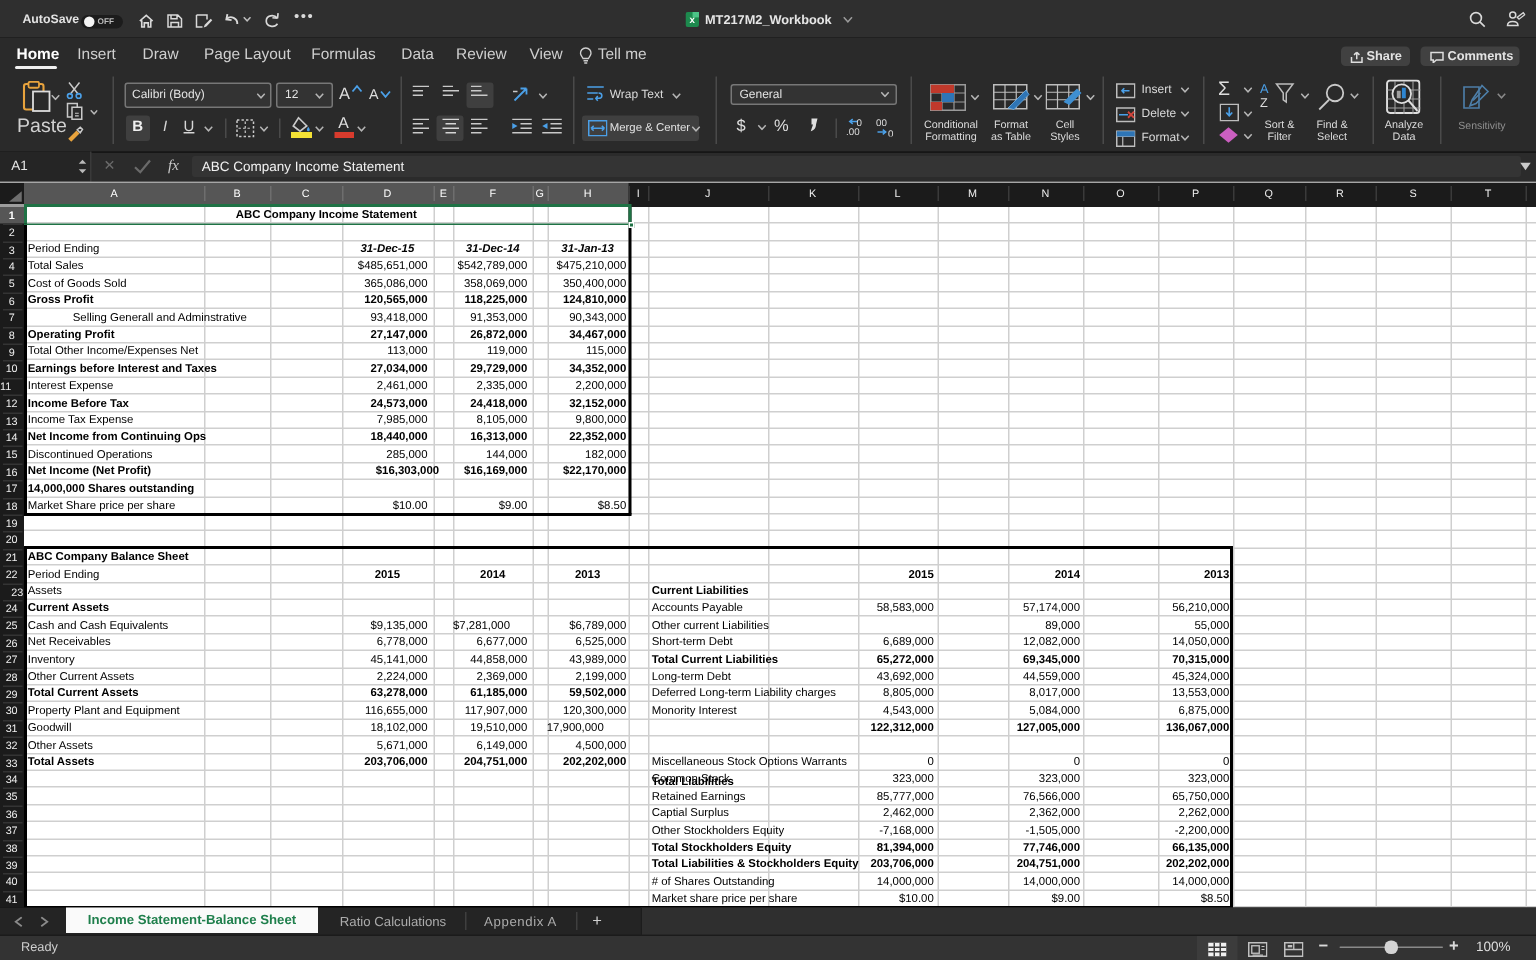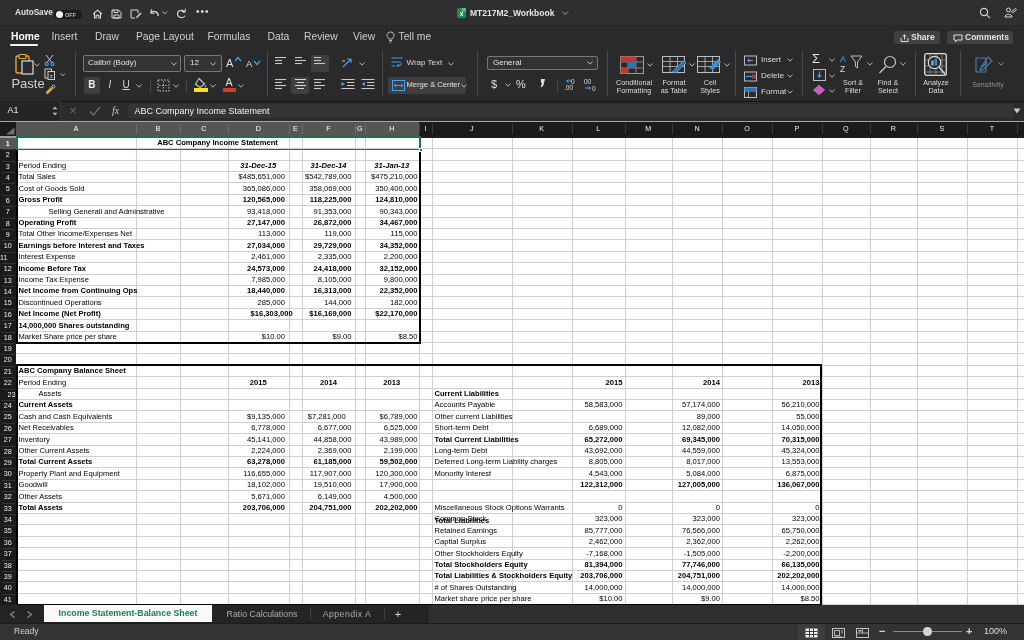--- a/index.html
+++ b/index.html
@@ -627,25 +627,25 @@
 <div class="cell b" style="left:18.5px;top:319.6px;line-height:11.4px;height:11.4px;">14,000,000 Shares outstanding</div>
 <div class="cell" style="left:18.5px;top:331.0px;line-height:11.4px;height:11.4px;">Market Share price per share</div>
 <div class="cell" style="left:227.5px;top:331.0px;width:57.5px;line-height:11.4px;height:11.4px;text-align:right;">$10.00</div>
 <div class="cell" style="left:302px;top:331.0px;width:49.5px;line-height:11.4px;height:11.4px;text-align:right;">$9.00</div>
 <div class="cell" style="left:364.5px;top:331.0px;width:53.0px;line-height:11.4px;height:11.4px;text-align:right;">$8.50</div>
 <div class="cell b" style="left:18.5px;top:365.2px;line-height:11.4px;height:11.4px;">ABC Company Balance Sheet</div>
 <div class="cell" style="left:18.5px;top:376.6px;line-height:11.4px;height:11.4px;">Period Ending</div>
 <div class="cell b" style="left:227.5px;top:376.6px;width:61.5px;line-height:11.4px;height:11.4px;text-align:center;">2015</div>
 <div class="cell b" style="left:302px;top:376.6px;width:53px;line-height:11.4px;height:11.4px;text-align:center;">2014</div>
 <div class="cell b" style="left:364.5px;top:376.6px;width:54.5px;line-height:11.4px;height:11.4px;text-align:center;">2013</div>
-<div class="cell" style="left:18.5px;top:388.0px;line-height:11.4px;height:11.4px;margin-left:20px;">Assets</div>
+<div class="cell" style="left:18.5px;top:388.0px;line-height:11.4px;height:11.4px;">Assets</div>
 <div class="cell b" style="left:18.5px;top:399.4px;line-height:11.4px;height:11.4px;">Current Assets</div>
 <div class="cell" style="left:18.5px;top:410.8px;line-height:11.4px;height:11.4px;">Cash and Cash Equivalents</div>
 <div class="cell" style="left:227.5px;top:410.8px;width:57.5px;line-height:11.4px;height:11.4px;text-align:right;">$9,135,000</div>
-<div class="cell" style="left:302px;top:410.8px;width:49.5px;line-height:11.4px;height:11.4px;text-align:center;">$7,281,000</div>
+<div class="cell" style="left:302px;top:410.8px;width:49.5px;line-height:11.4px;height:11.4px;text-align:left;">$7,281,000</div>
 <div class="cell" style="left:364.5px;top:410.8px;width:53.0px;line-height:11.4px;height:11.4px;text-align:right;">$6,789,000</div>
 <div class="cell" style="left:18.5px;top:422.2px;line-height:11.4px;height:11.4px;">Net Receivables</div>
 <div class="cell" style="left:227.5px;top:422.2px;width:57.5px;line-height:11.4px;height:11.4px;text-align:right;">6,778,000</div>
 <div class="cell" style="left:302px;top:422.2px;width:49.5px;line-height:11.4px;height:11.4px;text-align:right;">6,677,000</div>
 <div class="cell" style="left:364.5px;top:422.2px;width:53.0px;line-height:11.4px;height:11.4px;text-align:right;">6,525,000</div>
 <div class="cell" style="left:18.5px;top:433.6px;line-height:11.4px;height:11.4px;">Inventory</div>
 <div class="cell" style="left:227.5px;top:433.6px;width:57.5px;line-height:11.4px;height:11.4px;text-align:right;">45,141,000</div>
 <div class="cell" style="left:302px;top:433.6px;width:49.5px;line-height:11.4px;height:11.4px;text-align:right;">44,858,000</div>
 <div class="cell" style="left:364.5px;top:433.6px;width:53.0px;line-height:11.4px;height:11.4px;text-align:right;">43,989,000</div>
 <div class="cell" style="left:18.5px;top:445.0px;line-height:11.4px;height:11.4px;">Other Current Assets</div>
@@ -656,21 +656,21 @@
 <div class="cell b" style="left:227.5px;top:456.4px;width:57.5px;line-height:11.4px;height:11.4px;text-align:right;">63,278,000</div>
 <div class="cell b" style="left:302px;top:456.4px;width:49.5px;line-height:11.4px;height:11.4px;text-align:right;">61,185,000</div>
 <div class="cell b" style="left:364.5px;top:456.4px;width:53.0px;line-height:11.4px;height:11.4px;text-align:right;">59,502,000</div>
 <div class="cell" style="left:18.5px;top:467.8px;line-height:11.4px;height:11.4px;">Property Plant and Equipment</div>
 <div class="cell" style="left:227.5px;top:467.8px;width:57.5px;line-height:11.4px;height:11.4px;text-align:right;">116,655,000</div>
 <div class="cell" style="left:302px;top:467.8px;width:49.5px;line-height:11.4px;height:11.4px;text-align:right;">117,907,000</div>
 <div class="cell" style="left:364.5px;top:467.8px;width:53.0px;line-height:11.4px;height:11.4px;text-align:right;">120,300,000</div>
 <div class="cell" style="left:18.5px;top:479.2px;line-height:11.4px;height:11.4px;">Goodwill</div>
 <div class="cell" style="left:227.5px;top:479.2px;width:57.5px;line-height:11.4px;height:11.4px;text-align:right;">18,102,000</div>
 <div class="cell" style="left:302px;top:479.2px;width:49.5px;line-height:11.4px;height:11.4px;text-align:right;">19,510,000</div>
-<div class="cell" style="left:364.5px;top:479.2px;width:53.0px;line-height:11.4px;height:11.4px;text-align:right;">17,900,000</div>
+<div class="cell" style="left:364.5px;top:479.2px;width:53.0px;line-height:11.4px;height:11.4px;text-align:left;">17,900,000</div>
 <div class="cell" style="left:18.5px;top:490.6px;line-height:11.4px;height:11.4px;">Other Assets</div>
 <div class="cell" style="left:227.5px;top:490.6px;width:57.5px;line-height:11.4px;height:11.4px;text-align:right;">5,671,000</div>
 <div class="cell" style="left:302px;top:490.6px;width:49.5px;line-height:11.4px;height:11.4px;text-align:right;">6,149,000</div>
 <div class="cell" style="left:364.5px;top:490.6px;width:53.0px;line-height:11.4px;height:11.4px;text-align:right;">4,500,000</div>
 <div class="cell b" style="left:18.5px;top:502.0px;line-height:11.4px;height:11.4px;">Total Assets</div>
 <div class="cell b" style="left:227.5px;top:502.0px;width:57.5px;line-height:11.4px;height:11.4px;text-align:right;">203,706,000</div>
 <div class="cell b" style="left:302px;top:502.0px;width:49.5px;line-height:11.4px;height:11.4px;text-align:right;">204,751,000</div>
 <div class="cell b" style="left:364.5px;top:502.0px;width:53.0px;line-height:11.4px;height:11.4px;text-align:right;">202,202,000</div>
 <div class="cell b" style="left:572px;top:376.6px;width:50.5px;line-height:11.4px;height:11.4px;text-align:right;">2015</div>
 <div class="cell b" style="left:672px;top:376.6px;width:48px;line-height:11.4px;height:11.4px;text-align:right;">2014</div>

